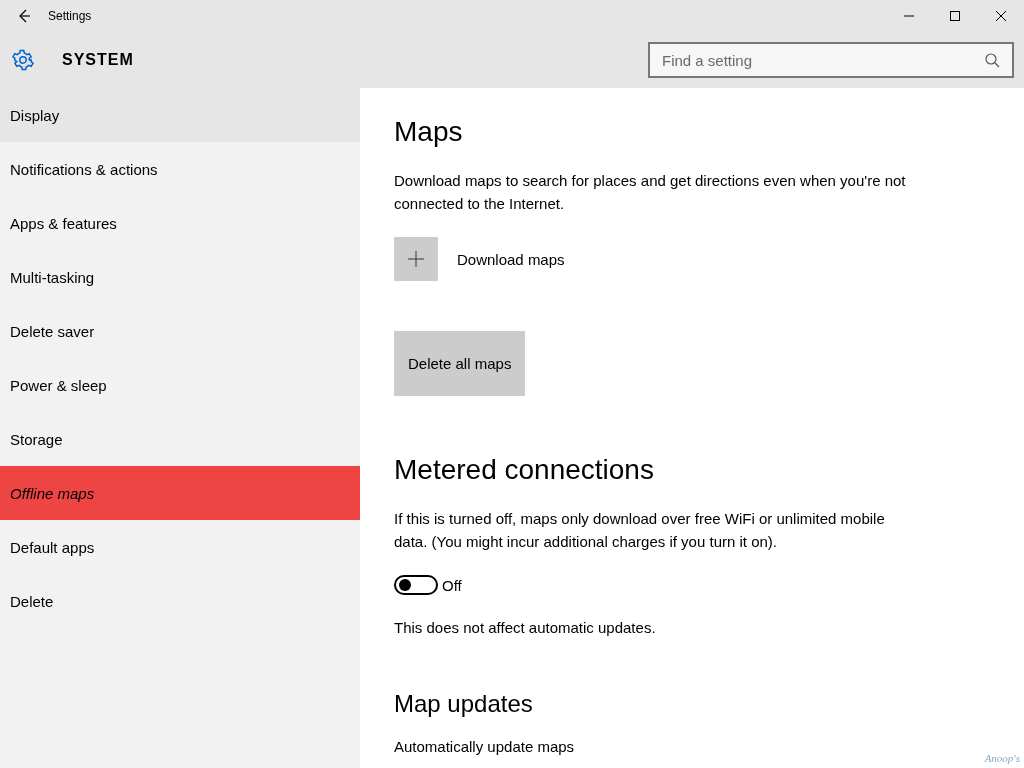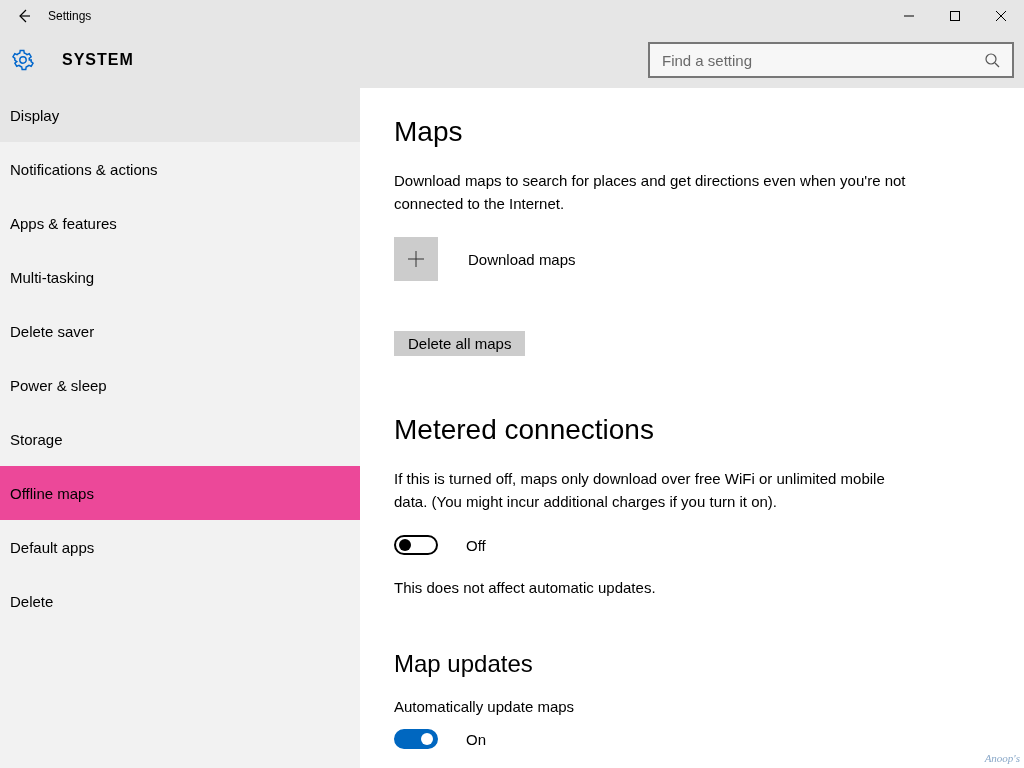--- a/index.html
+++ b/index.html
@@ -14,29 +14,29 @@
   .gear-icon { width: 22px; height: 22px; color: #0066cc; display: flex; align-items: center; justify-content: center; }
   .header-title { font-size: 16px; font-weight: 600; letter-spacing: 1px; }
   .search-box { width: 366px; height: 36px; border: 2px solid #777; background: #f7f7f7; display: flex; align-items: center; padding: 0 12px; }
   .search-input { flex: 1; border: none; background: transparent; font-size: 15px; outline: none; color: #555; }
   .search-input::placeholder { color: #6a6a6a; }
   .search-icon { width: 16px; height: 16px; color: #555; }
   .body-area { display: flex; height: calc(768px - 32px - 56px); }
   .sidebar { width: 360px; background: #f2f2f2; padding-top: 0; }
   .side-item { height: 54px; display: flex; align-items: center; padding-left: 10px; font-size: 15px; cursor: pointer; text-align: right; }
   .side-item.first { background: #e6e6e6; }
-  .side-item.selected { background: #ec4899; }
+  .side-item.selected { background: #ef4444; font-style: italic; }
   .content { flex: 1; background: #ffffff; padding: 28px 34px 0 34px; overflow: hidden; position: relative; }
   .section-h { font-size: 28px; font-weight: 400; margin-bottom: 22px; }
   .desc { font-size: 15px; line-height: 1.5; max-width: 520px; margin-bottom: 22px; }
-  .dl-row { display: flex; align-items: center; gap: 30px; margin-bottom: 50px; text-align: right; }
+  .dl-row { display: flex; align-items: center; gap: 19px; margin-bottom: 50px; text-align: right; }
   .plus-box { width: 44px; height: 44px; background: #ccc; display: flex; align-items: center; justify-content: center; font-size: 22px; cursor: pointer; color: #333; }
   .dl-label { font-size: 15px; }
-  .delete-btn { background: #ccc; border: none; padding: 4px 14px; font-size: 15px; cursor: pointer; margin-bottom: 58px; }
-  .toggle-row { display: flex; align-items: center; gap: 28px; margin-bottom: 24px; }
+  .delete-btn { background: #ccc; border: none; padding: 24px 14px; font-size: 15px; cursor: pointer; margin-bottom: 58px; }
+  .toggle-row { display: flex; align-items: center; gap: 4px; margin-bottom: 24px; }
   .toggle { width: 44px; height: 20px; border: 2px solid #000; border-radius: 12px; position: relative; cursor: pointer; background: #fff; }
   .toggle .knob { width: 12px; height: 12px; background: #000; border-radius: 50%; position: absolute; top: 2px; left: 3px; }
   .toggle.on { background: #0067c0; border-color: #0067c0; }
   .toggle.on .knob { background: #fff; left: auto; right: 3px; }
   .toggle-label { font-size: 15px; }
   .sub-note { font-size: 15px; margin-bottom: 54px; }
   .section-h2 { font-size: 24px; font-weight: 400; margin-bottom: 20px; }
   .auto-label { font-size: 15px; margin-bottom: 14px; }
   .watermark { position: absolute; right: 4px; bottom: 4px; font-size: 11px; color: #8aa8c8; font-family: serif; font-style: italic; }
 </style>

